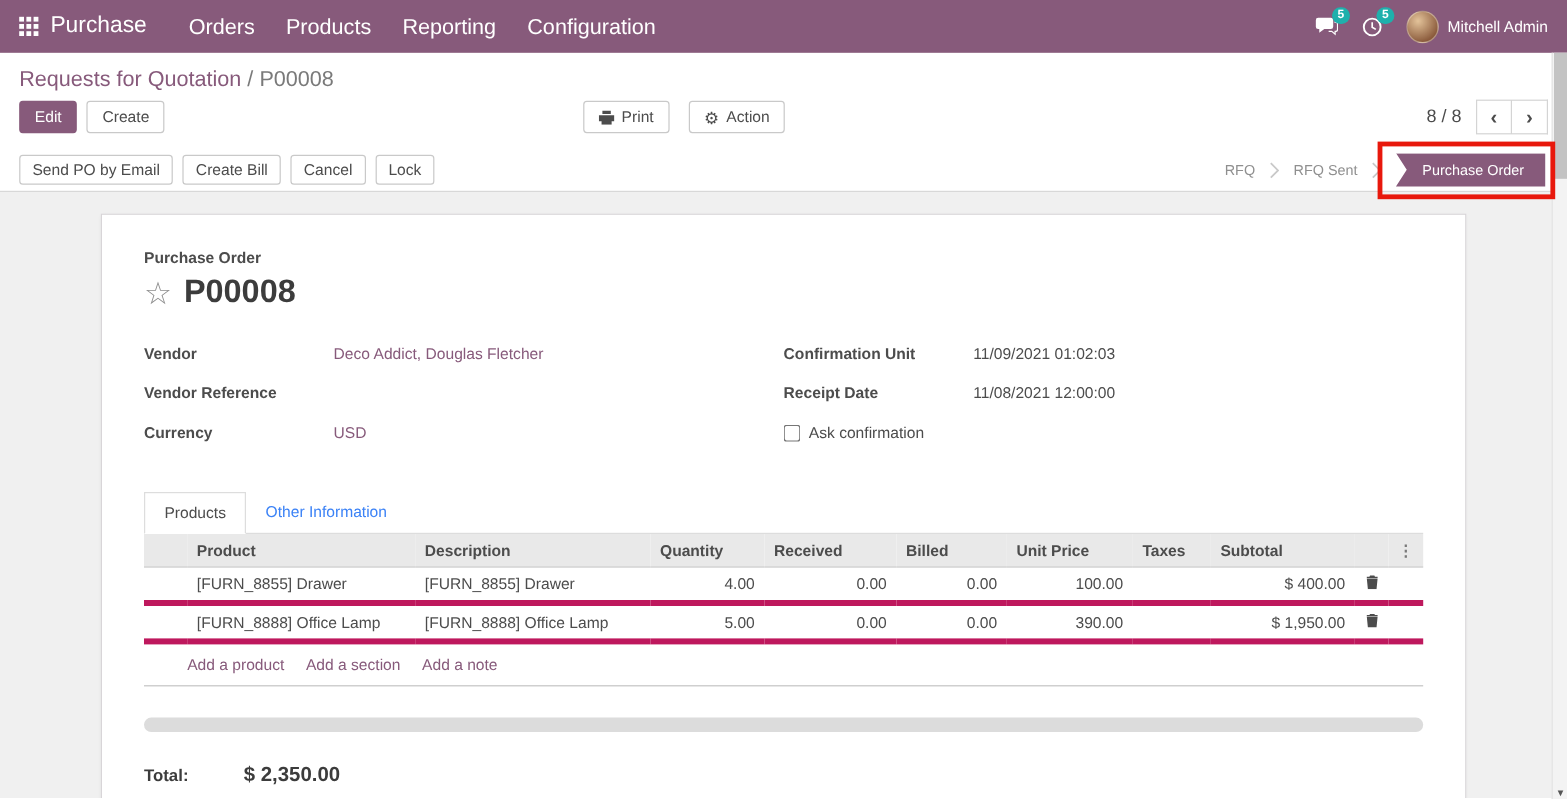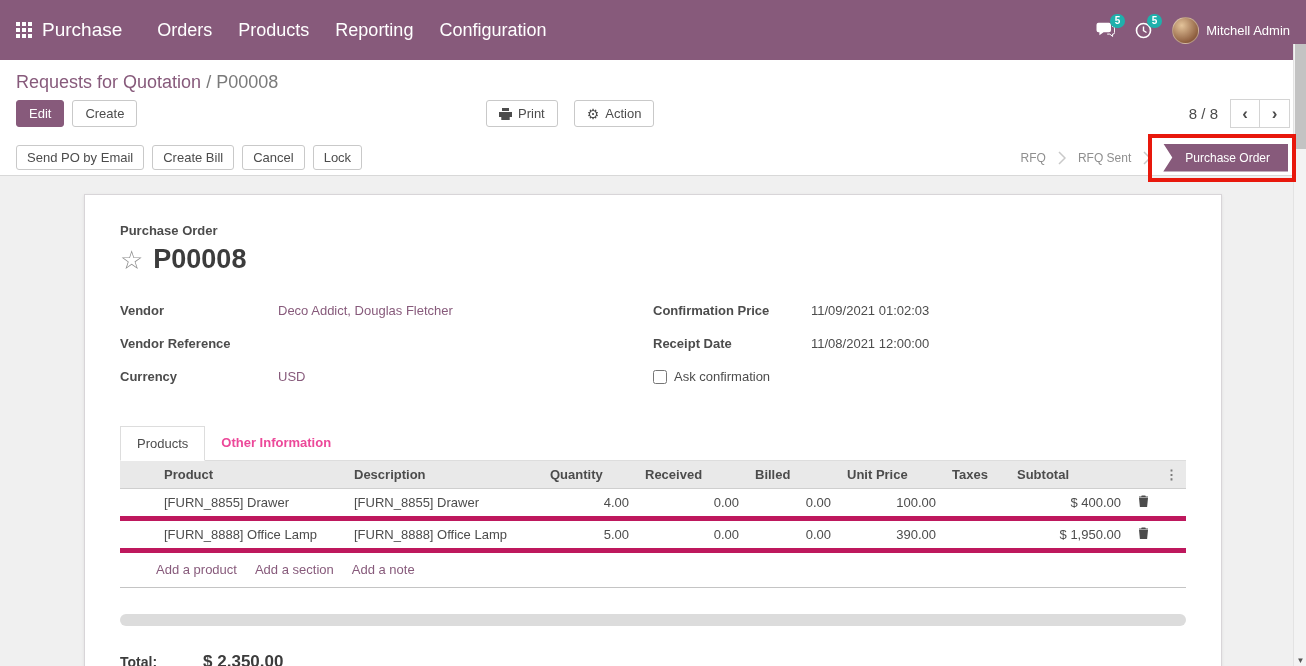--- a/index.html
+++ b/index.html
@@ -7,21 +7,21 @@
   body {
     font-family: "Liberation Sans", sans-serif;
     font-size: 13px;
     color: #4c4c4c;
     background: #fff;
     position: relative;
   }
 
   
   .topbar {
-    height: 60px; background: #875A7B; color: #fff;
+    height: 44px; background: #875A7B; color: #fff;
     display: flex; align-items: center; padding: 0 16px;
   }
   .apps-icon {
     display: inline-grid; grid-template-columns: repeat(3, 4px);
     grid-gap: 2px; margin-right: 10px; cursor: pointer;
   }
   .apps-icon i { width: 4px; height: 4px; background: #fff; display: block; }
   .app-name { font-size: 19px; margin-right: 22px; cursor: pointer; }
   .top-menu { display: flex; align-items: center; }
   .top-menu .menu-item { padding: 13px 13px; font-size: 18px; cursor: pointer; }
@@ -111,21 +111,21 @@
   .checkbox-row { display: flex; align-items: center; gap: 7px; margin-bottom: 15px; }
   .checkbox-row input { width: 14px; height: 14px; cursor: pointer; }
 
   
   .tabs { display: flex; border-bottom: 1px solid #ddd; margin-top: 24px; }
   .tab { padding: 9px 16px; cursor: pointer; font-size: 13px; }
   .tab.active {
     border: 1px solid #ddd; border-bottom: 1px solid #fff;
     margin-bottom: -1px; background: #fff; color: #4c4c4c;
   }
-  .tab.inactive { color: #ec4899; font-weight: bold; }
+  .tab.inactive { color: #3b82f6; }
 
   
   table.lines { width: 100%; border-collapse: collapse; font-size: 13px; }
   table.lines th {
     background: #e9e9e9; font-weight: bold; text-align: left;
     padding: 6px 8px; border-bottom: 1px solid #cfcfcf; white-space: nowrap;
   }
   table.lines td { padding: 6px 8px; border-bottom: 5px solid #be185d; }
   th.num, td.num { text-align: right; }
   td.cell-trash, th.col-trash { text-align: center; padding: 6px 2px; }
@@ -276,21 +276,21 @@
           <span class="field-label">Vendor Reference</span>
           <span></span>
         </div>
         <div class="field-row">
           <span class="field-label">Currency</span>
           <span class="link">USD</span>
         </div>
       </div>
       <div class="field-col">
         <div class="field-row">
-          <span class="field-label">Confirmation Price</span>
+          <span class="field-label">Confirmation Unit</span>
           <span>11/09/2021 01:02:03</span>
         </div>
         <div class="field-row">
           <span class="field-label">Receipt Date</span>
           <span>11/08/2021 12:00:00</span>
         </div>
         <div class="checkbox-row">
           <input type="checkbox" style="">
           <span>Ask confirmation</span>
         </div>

